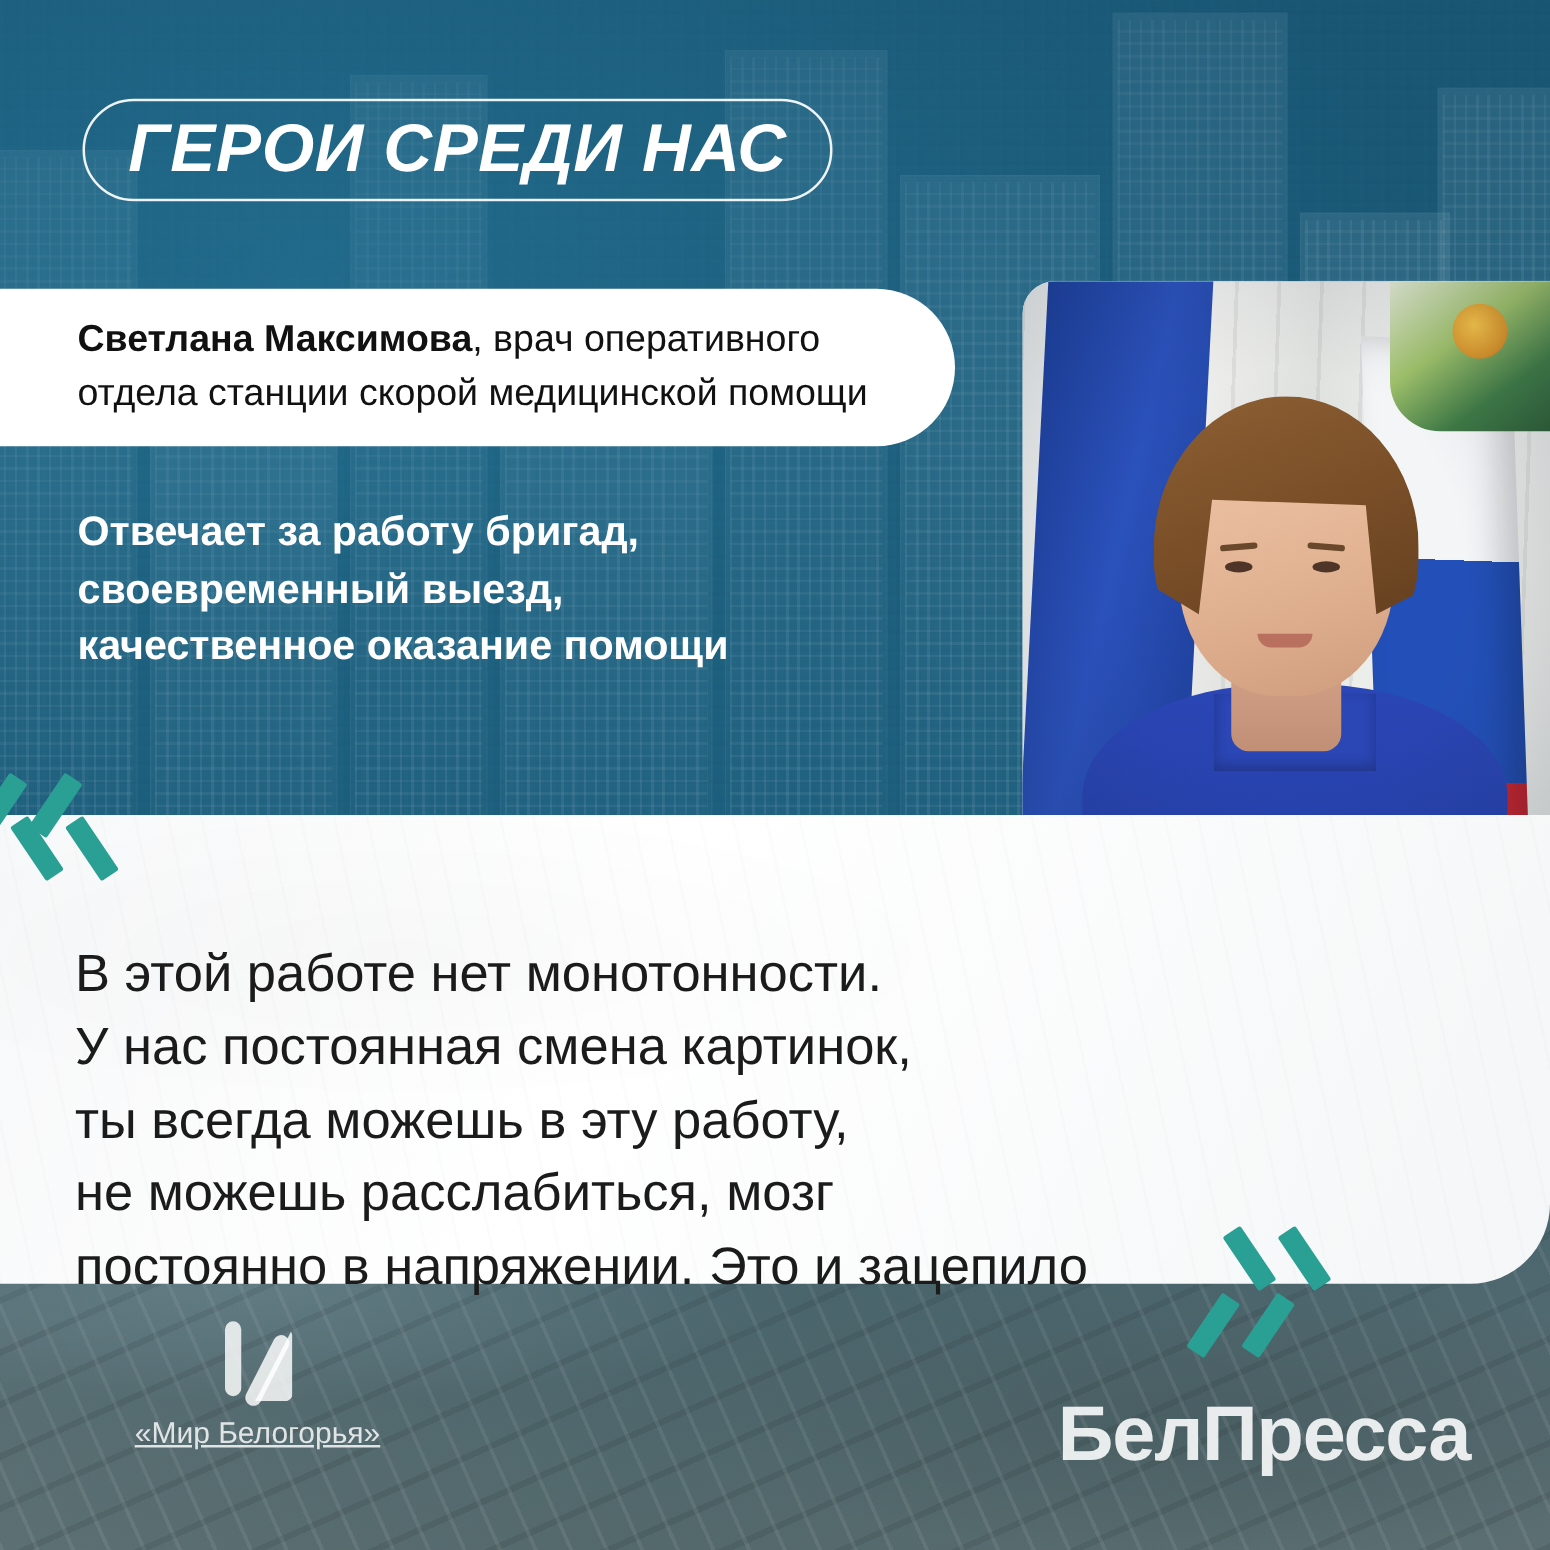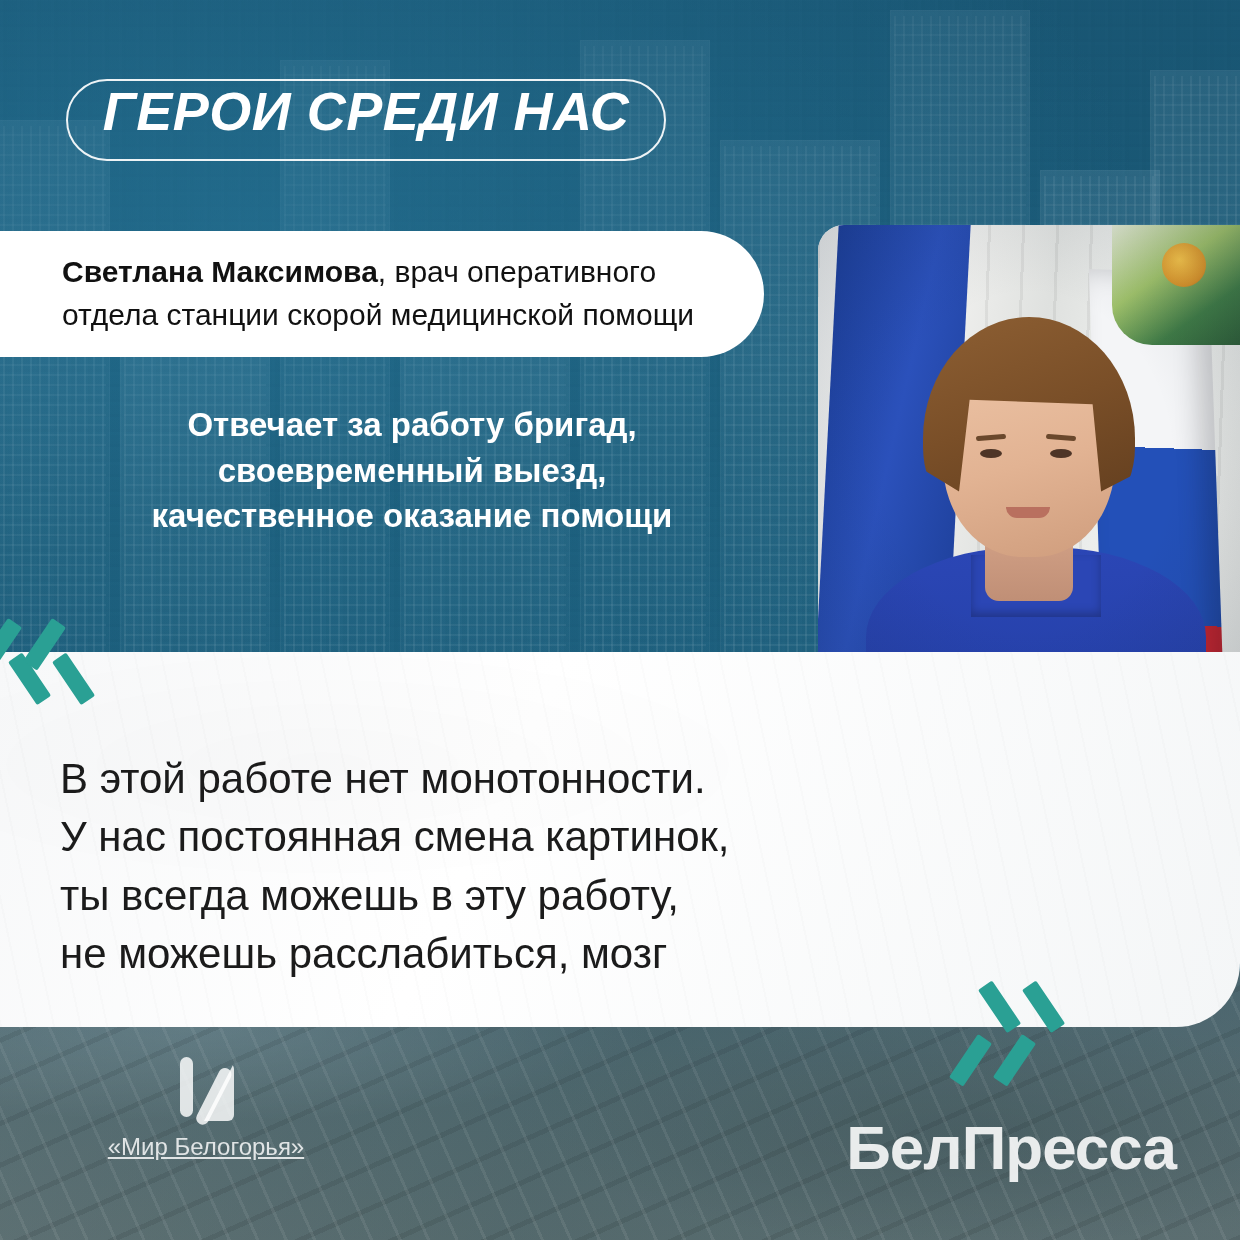--- a/index.html
+++ b/index.html
@@ -87,20 +87,21 @@
   
   .title-pill {
     position: absolute;
     left: 66px;
     top: 79px;
     width: 600px;
     height: 82px;
     border: 2px solid rgba(255,255,255,.92);
     border-radius: 44px;
     display: flex;
+    align-items: center;
     justify-content: center;
     box-sizing: border-box;
   }
   .title-pill .title-text {
     font-size: 54px;
     font-weight: bold;
     font-style: italic;
     color: #ffffff;
     letter-spacing: .5px;
     white-space: nowrap;
@@ -129,21 +130,20 @@
     white-space: nowrap;
   }
   .name-line .person-name { font-weight: bold; }
 
   
   .duties {
     position: absolute;
     left: 62px;
     top: 402px;
     width: 700px;
-    text-align: center;
   }
   .duties .duty-line {
     font-size: 33px;
     font-weight: bold;
     color: #ffffff;
     line-height: 1.38;
     white-space: nowrap;
   }
 
   
@@ -441,20 +441,21 @@
       <span class="a2"></span>
       <span class="b1"></span>
       <span class="b2"></span>
   </div>
 
   <div class="quote-text">
     <div class="q-line">В этой работе нет монотонности.</div>
     <div class="q-line">У нас постоянная смена картинок,</div>
     <div class="q-line">ты всегда можешь в эту работу,</div>
     <div class="q-line">не можешь расслабиться, мозг</div>
+    <div class="q-line">постоянно в напряжении. Это и зацепило</div>
   </div>
 
   <div class="chev chev-close">
     <span class="a1"></span>
       <span class="a2"></span>
       <span class="b1"></span>
       <span class="b2"></span>
   </div>
 
   <div class="logo-left">

